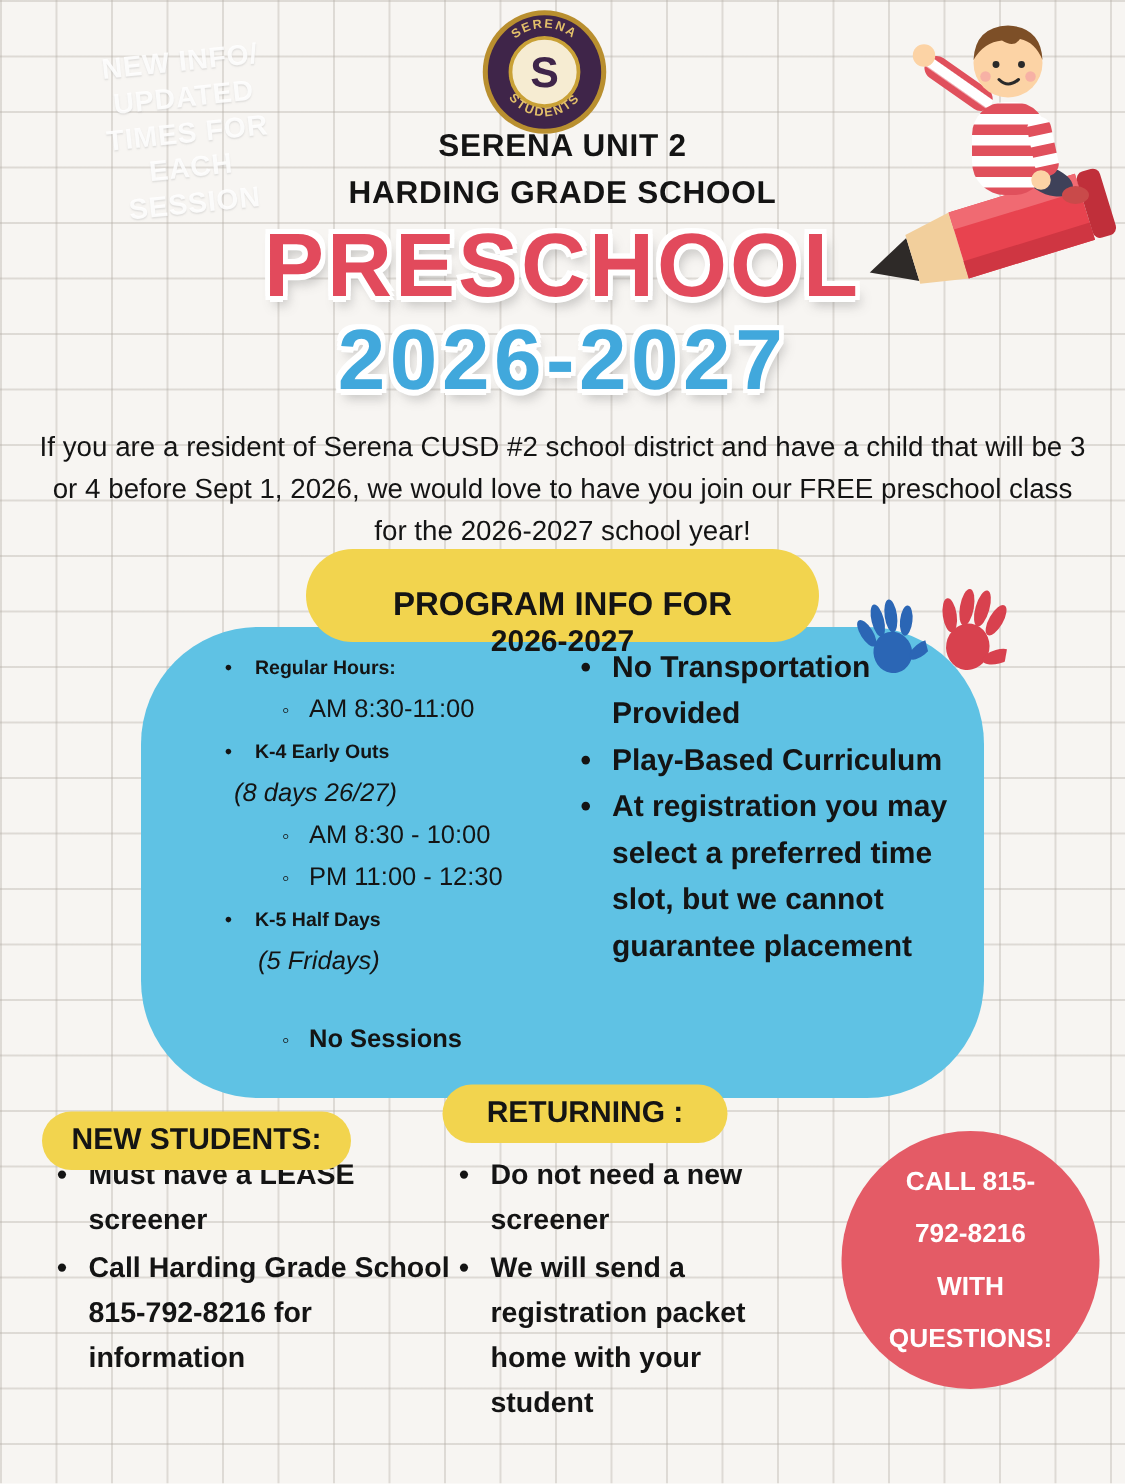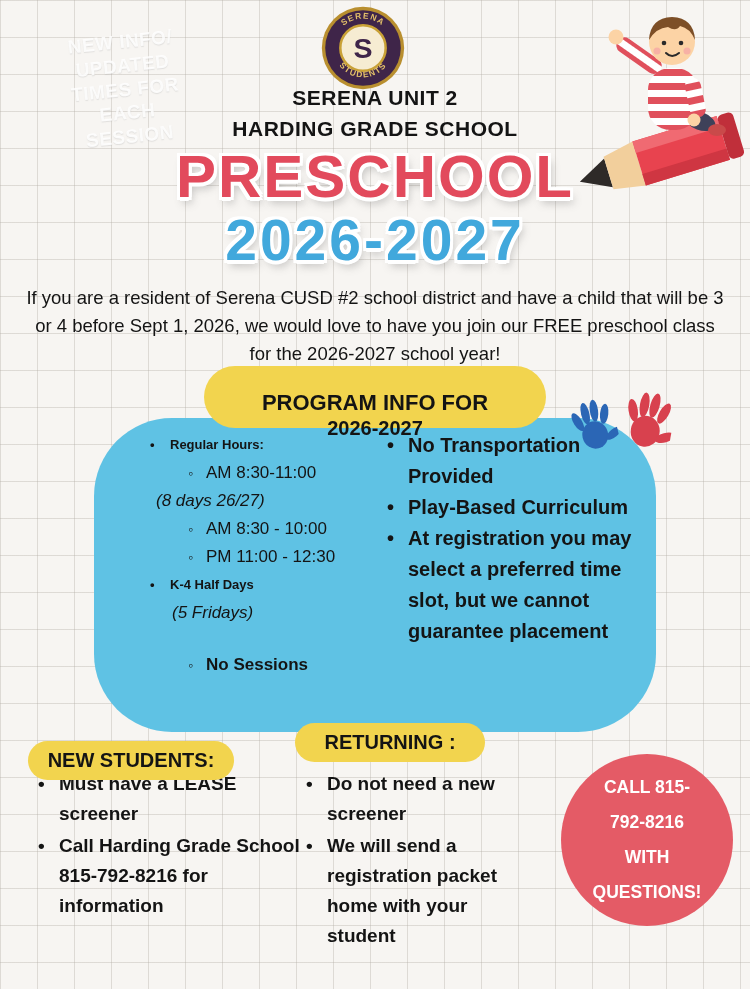--- a/index.html
+++ b/index.html
@@ -171,24 +171,25 @@
       <ellipse cx="30" cy="14" rx="4.5" ry="12" transform="rotate(6 30 14)"></ellipse>
       <ellipse cx="40" cy="20" rx="4.5" ry="11" transform="rotate(20 40 20)"></ellipse>
       <ellipse cx="45" cy="43" rx="4.5" ry="10" transform="rotate(65 45 43)"></ellipse>
     </g>
   </svg>
 
   <div class="bluebox">
     <div class="col-left">
       <div class="row b1">Regular Hours:</div>
       <div class="row b2">AM 8:30-11:00</div>
+      <div class="row b1">K-4 Early Outs</div>
       <div class="row it">(8 days 26/27)</div>
       <div class="row b2">AM 8:30 - 10:00</div>
       <div class="row b2">PM 11:00 - 12:30</div>
-      <div class="row b1">K-4 Half Days</div>
+      <div class="row b1">K-5 Half Days</div>
       <div class="row it2">(5 Fridays)</div>
       <div class="row b2 bold">No Sessions</div>
     </div>
     <div class="col-right">
       <div class="rcol-item">No Transportation Provided</div>
       <div class="rcol-item">Play-Based Curriculum</div>
       <div class="rcol-item">At registration you may select a preferred time slot, but we cannot guarantee placement</div>
     </div>
   </div>
 

